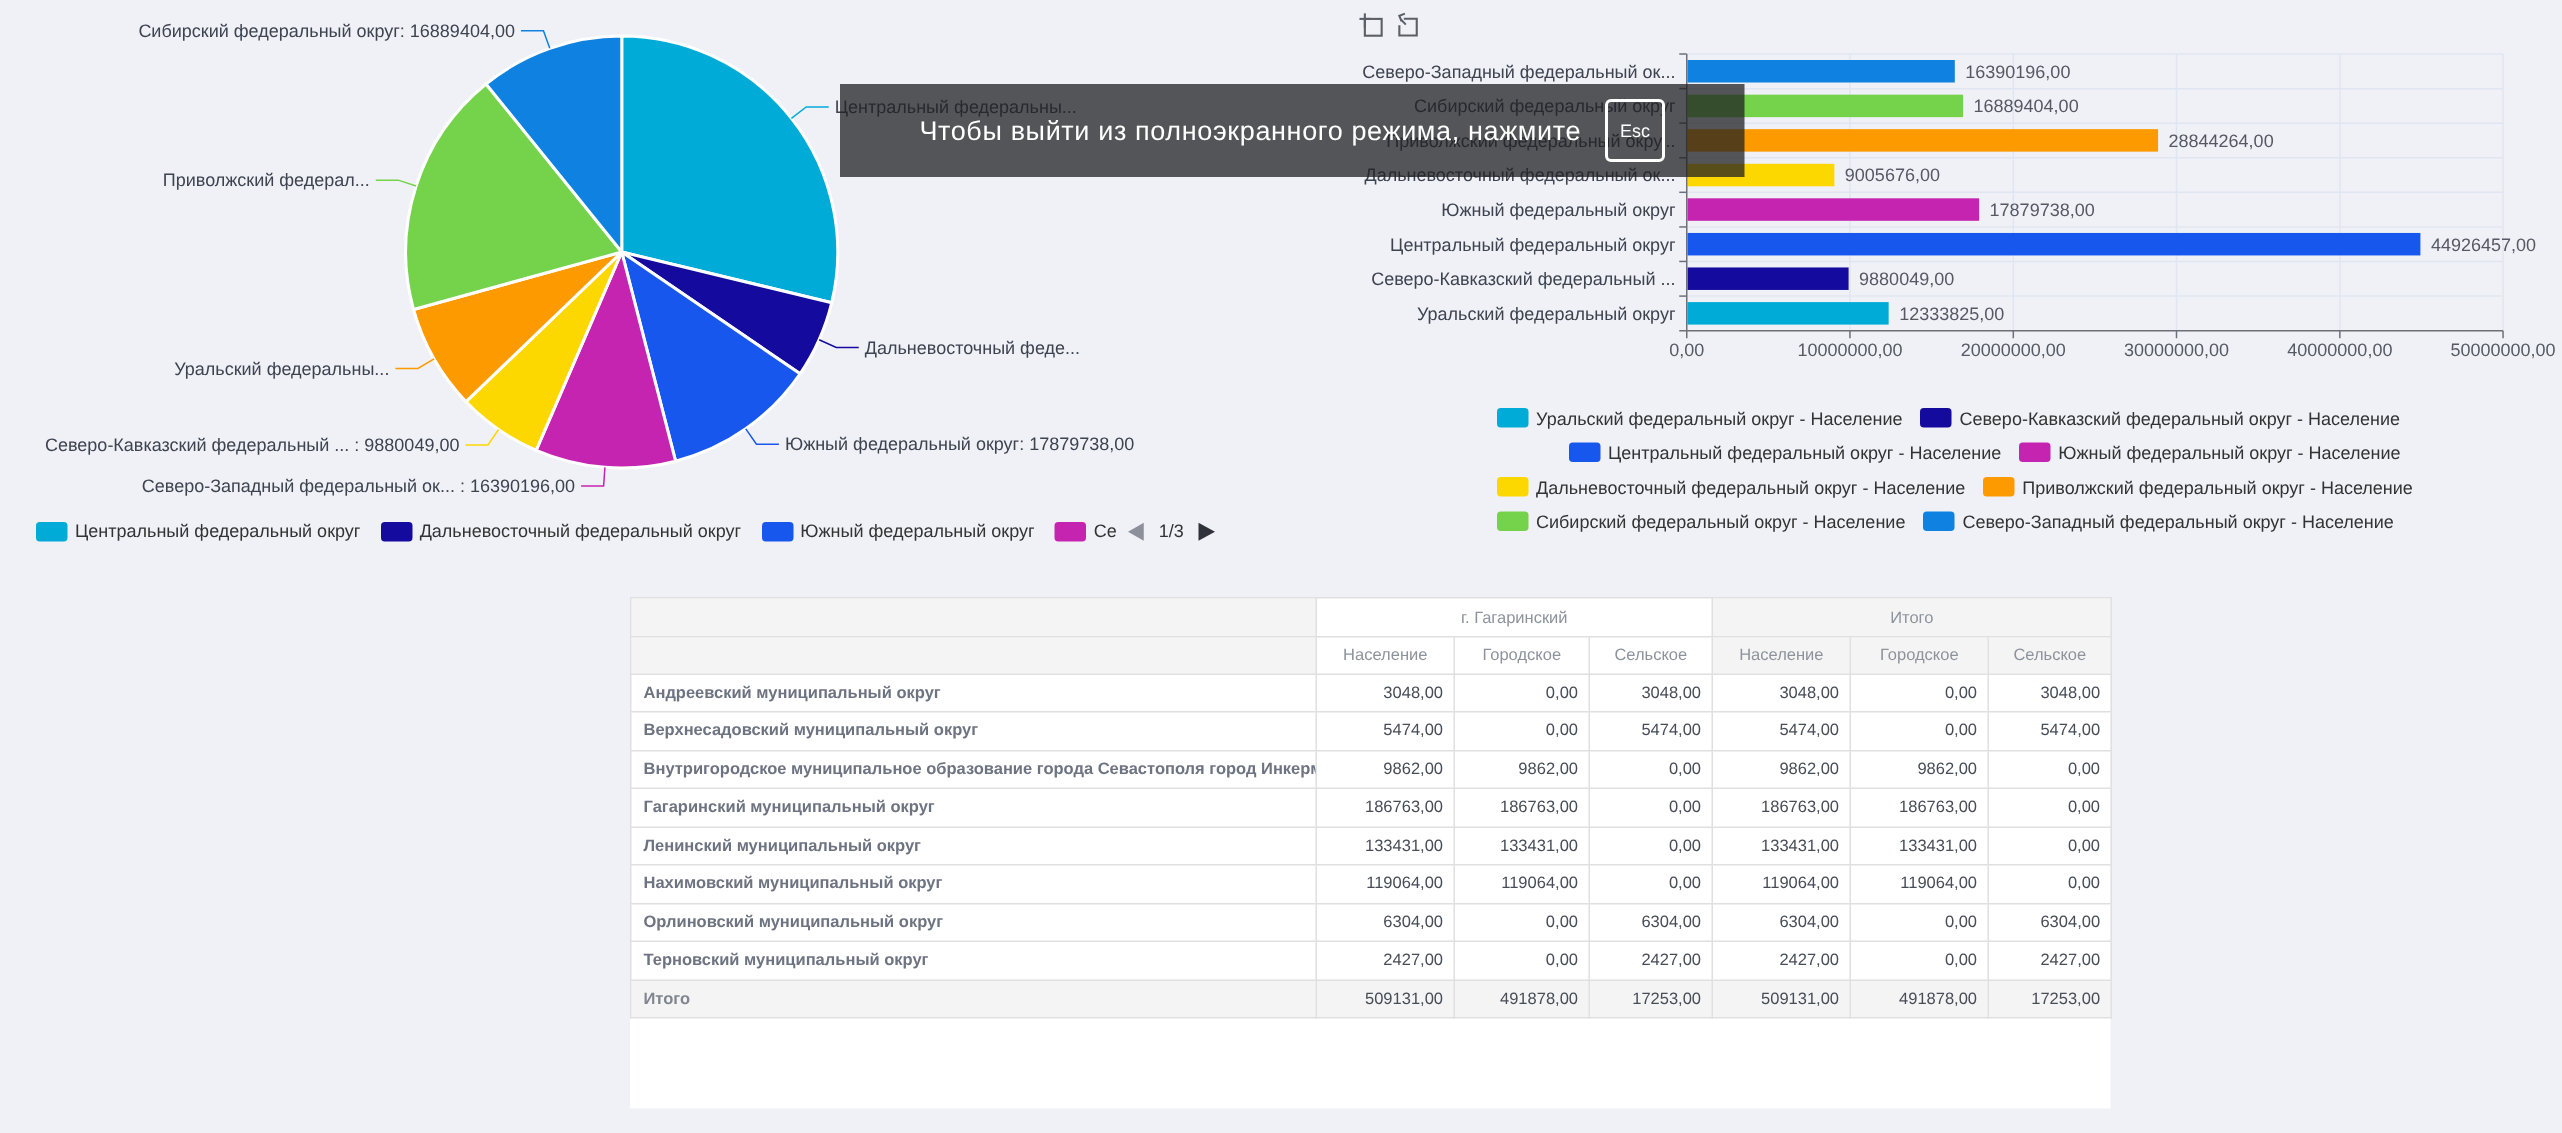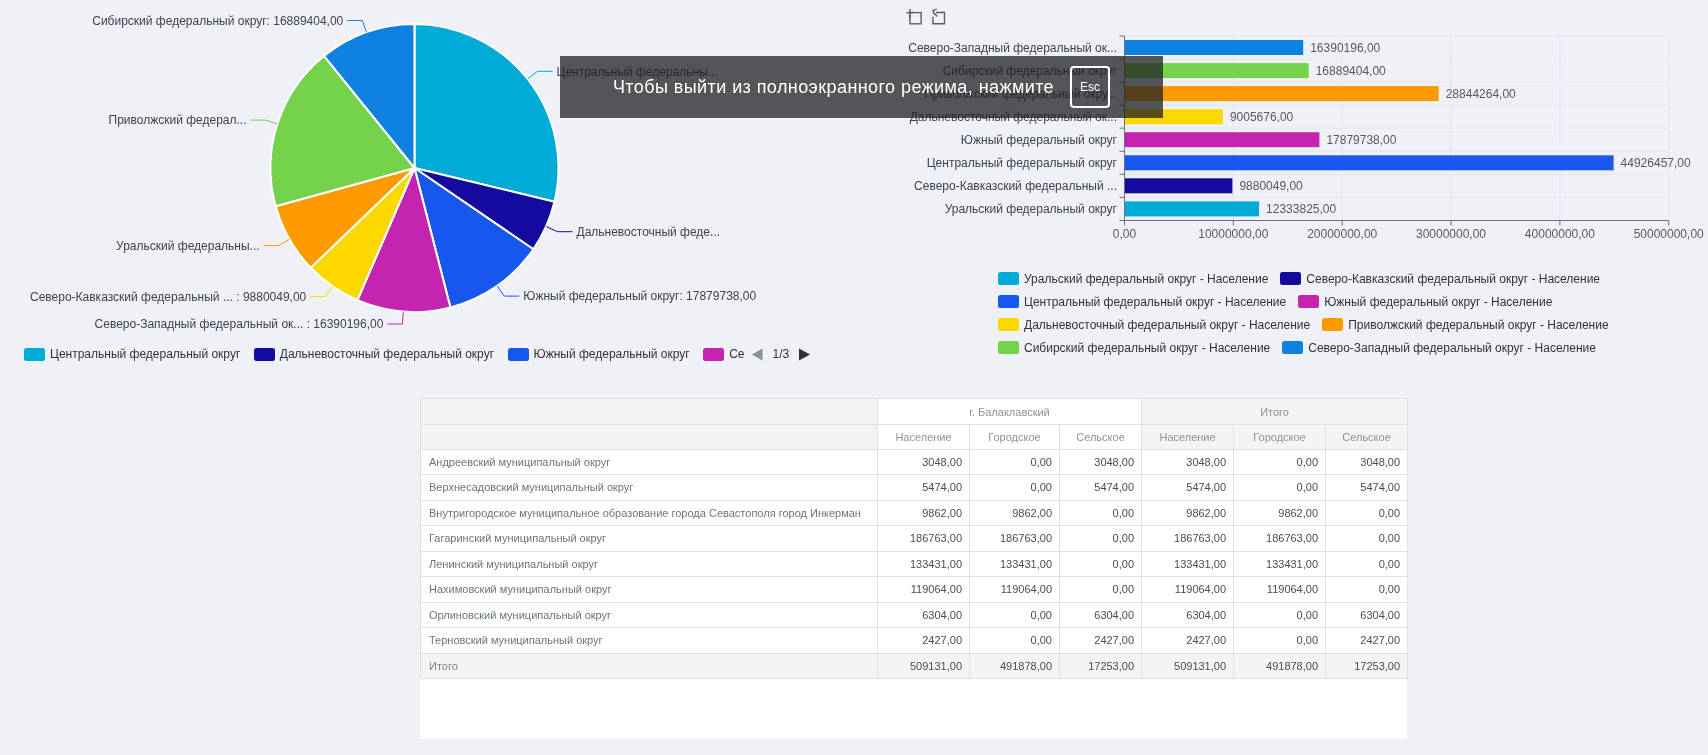--- a/index.html
+++ b/index.html
@@ -11,21 +11,21 @@
 .sw{width:21px;height:13px;border-radius:2.5px;display:inline-block;margin-right:5px;flex:none;}
 .lgd .it{display:flex;align-items:center;}
 #pielgd{left:24px;top:347px;}
 #pielgd .it{margin-right:13.5px;}
 .blrow{position:absolute;left:998px;display:flex;align-items:center;font-size:12px;color:#333;white-space:nowrap;text-align:right;}
 .blrow .it{display:flex;align-items:center;margin-right:12px;}
 #tablewrap{position:absolute;left:420px;top:398px;width:987px;height:341px;background:#fff;}
 table{border-collapse:collapse;table-layout:fixed;width:987px;font-size:11px;}
 td,th{border:1px solid #e0e0e0;padding:0;overflow:hidden;white-space:nowrap;font-weight:normal;}
 th{color:#8d939c;}
-td.name{color:#6d7380;text-align:left;padding-left:8px;}
+td.name{color:#6d7380;text-align:left;padding-left:8px;font-weight:bold;}
 td.num{color:#474d57;text-align:right;padding-right:7px;}
 .gr{background:#f4f4f4;}
 tr.toprow{height:26px;}
 tr.subrow{height:24.5px;}
 tr.drow{height:25.5px;}
 tr.trow td{background:#f4f4f4;}
 tr.trow td.name{color:#80868f;}
 #overlay{position:absolute;left:560px;top:56px;width:603px;height:62px;background:rgba(32,32,35,0.75);
  display:flex;align-items:center;justify-content:center;color:#fff;font-size:18px;letter-spacing:0.42px;white-space:nowrap;}
 #escbox{display:inline-flex;align-items:center;justify-content:center;width:36px;height:38px;
@@ -166,21 +166,21 @@
  <span style="margin-right:9px;">1/3</span>
  <svg width="13" height="13">
       <path d="M1,0.5 L12,6.5 L1,12.5 Z" fill="#2f323a"></path>
     </svg>
 </div>
 
 <div class="blrow" style="top:271.5px;">
  <span class="it"><span class="sw" style="background:#00acd7"></span>Уральский федеральный округ - Население</span>
  <span class="it"><span class="sw" style="background:#140b9e"></span>Северо-Кавказский федеральный округ - Население</span>
 </div>
-<div class="blrow" style="top:294.5px;">
+<div class="blrow" style="top:294.5px;margin-left:48px;">
  <span class="it"><span class="sw" style="background:#1857ee"></span>Центральный федеральный округ - Население</span>
  <span class="it"><span class="sw" style="background:#c524b0"></span>Южный федеральный округ - Население</span>
 </div>
 <div class="blrow" style="top:317.5px;">
  <span class="it"><span class="sw" style="background:#fdd800"></span>Дальневосточный федеральный округ - Население</span>
  <span class="it"><span class="sw" style="background:#fc9a00"></span>Приволжский федеральный округ - Население</span>
 </div>
 <div class="blrow" style="top:340.5px;">
  <span class="it"><span class="sw" style="background:#75d24b"></span>Сибирский федеральный округ - Население</span>
  <span class="it"><span class="sw" style="background:#0e81e1"></span>Северо-Западный федеральный округ - Население</span>
@@ -193,21 +193,21 @@
         <col style="width:92px">
         <col style="width:90px">
         <col style="width:82px">
         <col style="width:92px">
         <col style="width:92px">
         <col style="width:82px">
       </colgroup>
 <tbody>
         <tr class="toprow">
           <th class="gr"></th>
-          <th colspan="3">г. Балаклавский</th>
+          <th colspan="3">г. Гагаринский</th>
           <th colspan="3" class="gr">Итого</th>
         </tr>
 <tr class="subrow">
           <th class="gr"></th>
           <th>Население</th>
           <th>Городское</th>
           <th>Сельское</th>
           <th class="gr">Население</th>
           <th class="gr">Городское</th>
           <th class="gr">Сельское</th>

